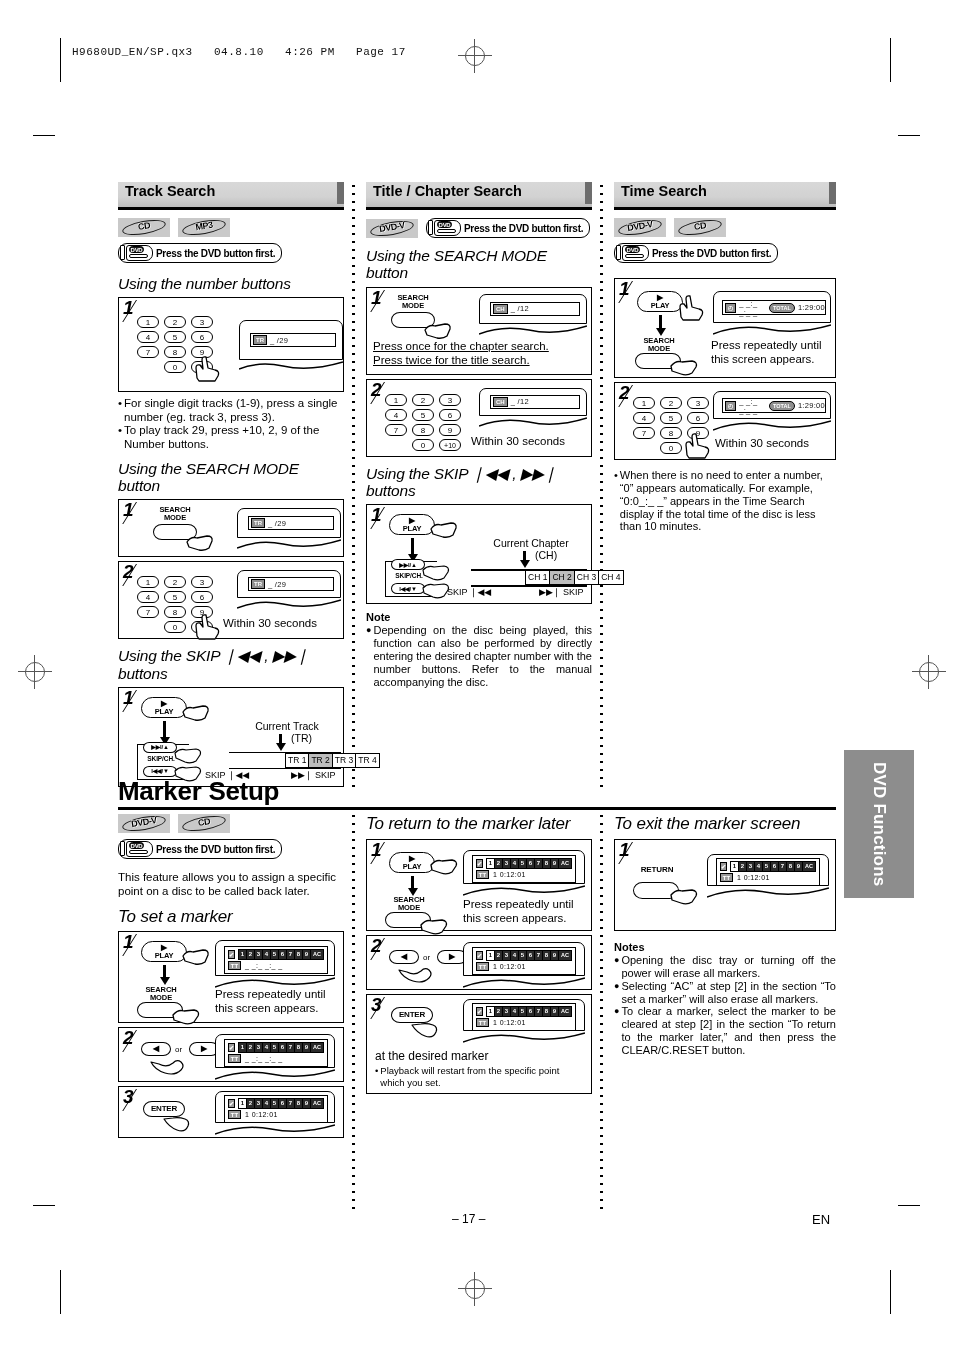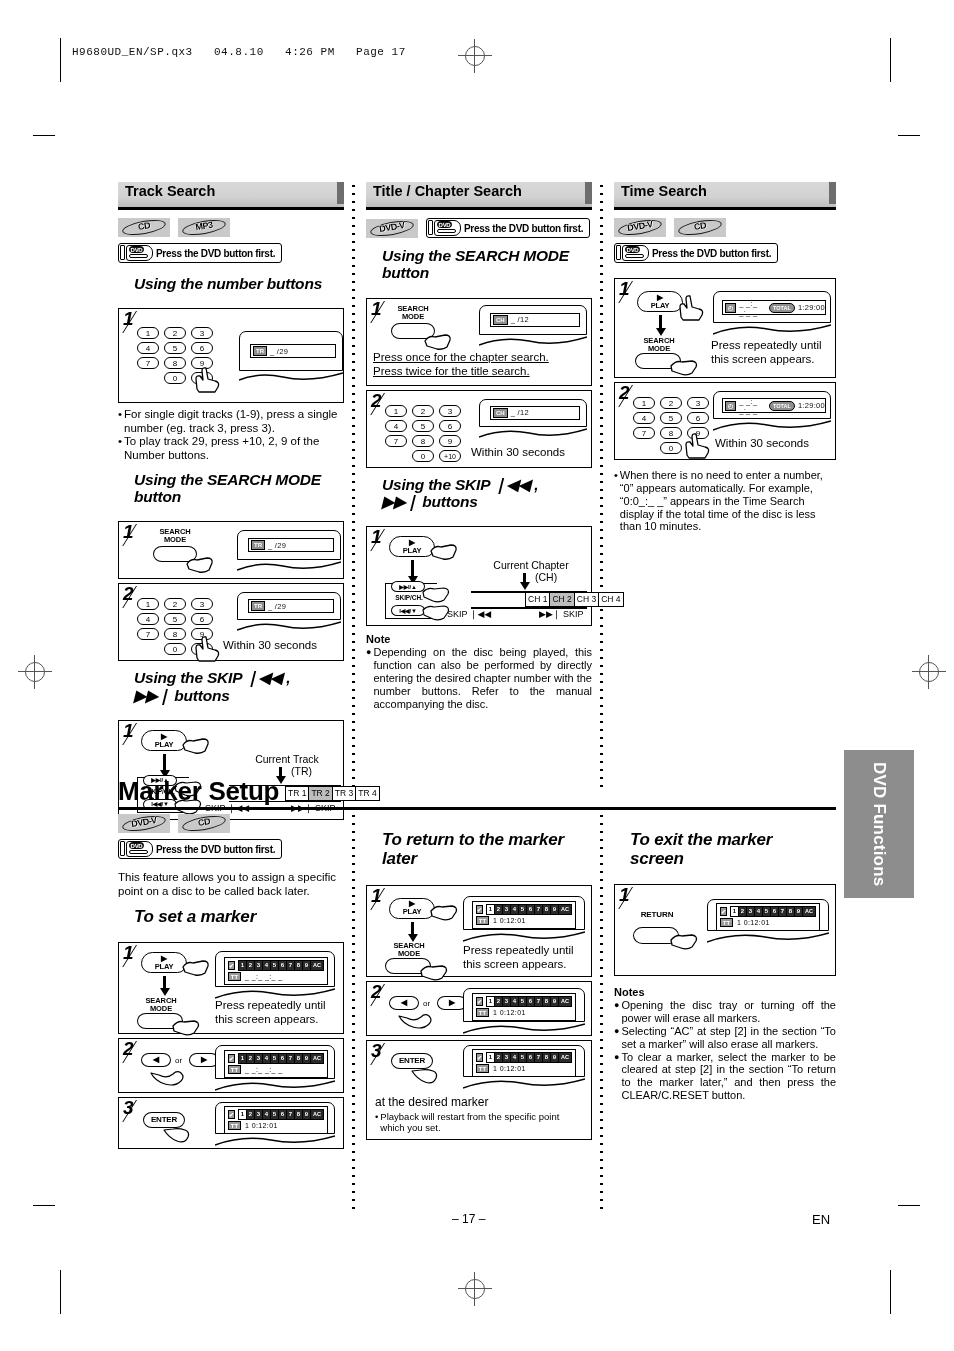--- a/index.html
+++ b/index.html
@@ -46,22 +46,22 @@
   .secbar span {
     position:absolute; left:7px; top:1px;
     font-size:14.5px; font-weight:bold;
   }
   .secbar::after {
     content:""; position:absolute; right:0; top:0; width:7px; height:22px;
     background:#6d6d6d;
   }
 
   .h3 {
-    font-size:15.5px; font-weight:bold; font-style:italic;
-    letter-spacing:-0.2px; line-height:1.12; margin:16px;
+    font-size:15.5px; font-weight:normal; font-style:italic;
+    letter-spacing:-0.2px; line-height:1.12; margin:0;
   }
 
   
   .badge-row { display:flex; align-items:center; gap:8px; }
   .disc {
     width:52px; height:19px; background:#c9c9c9;
     position:relative; overflow:hidden;
   }
   .disc .ell {
     position:absolute; left:4px; top:3px; width:44px; height:13px;
@@ -71,21 +71,21 @@
   .disc .lbl {
     position:absolute; left:0; top:3px; width:52px;
     text-align:center; font-size:9px; font-weight:bold;
     letter-spacing:-0.5px; transform:rotate(-9deg);
     text-shadow:0.5px 0.5px 0 #fff, -0.5px -0.5px 0 #fff;
   }
 
   
   .remote-note {
     display:inline-flex; align-items:center; height:20px;
-    border:1.4px solid #000; border-radius:3px;
+    border:1.4px solid #000; border-radius:9px;
     background:#fff; padding-right:6px; position:relative;
   }
   .remote-note .rbody {
     width:34px; height:18px; margin:0 2px 0 1px; position:relative;
   }
   .remote-note .rbody .stick {
     position:absolute; left:0; top:1px; width:5px; height:15px;
     border:1.2px solid #000; border-radius:1px; background:#fff;
   }
   .remote-note .rbody .face {

